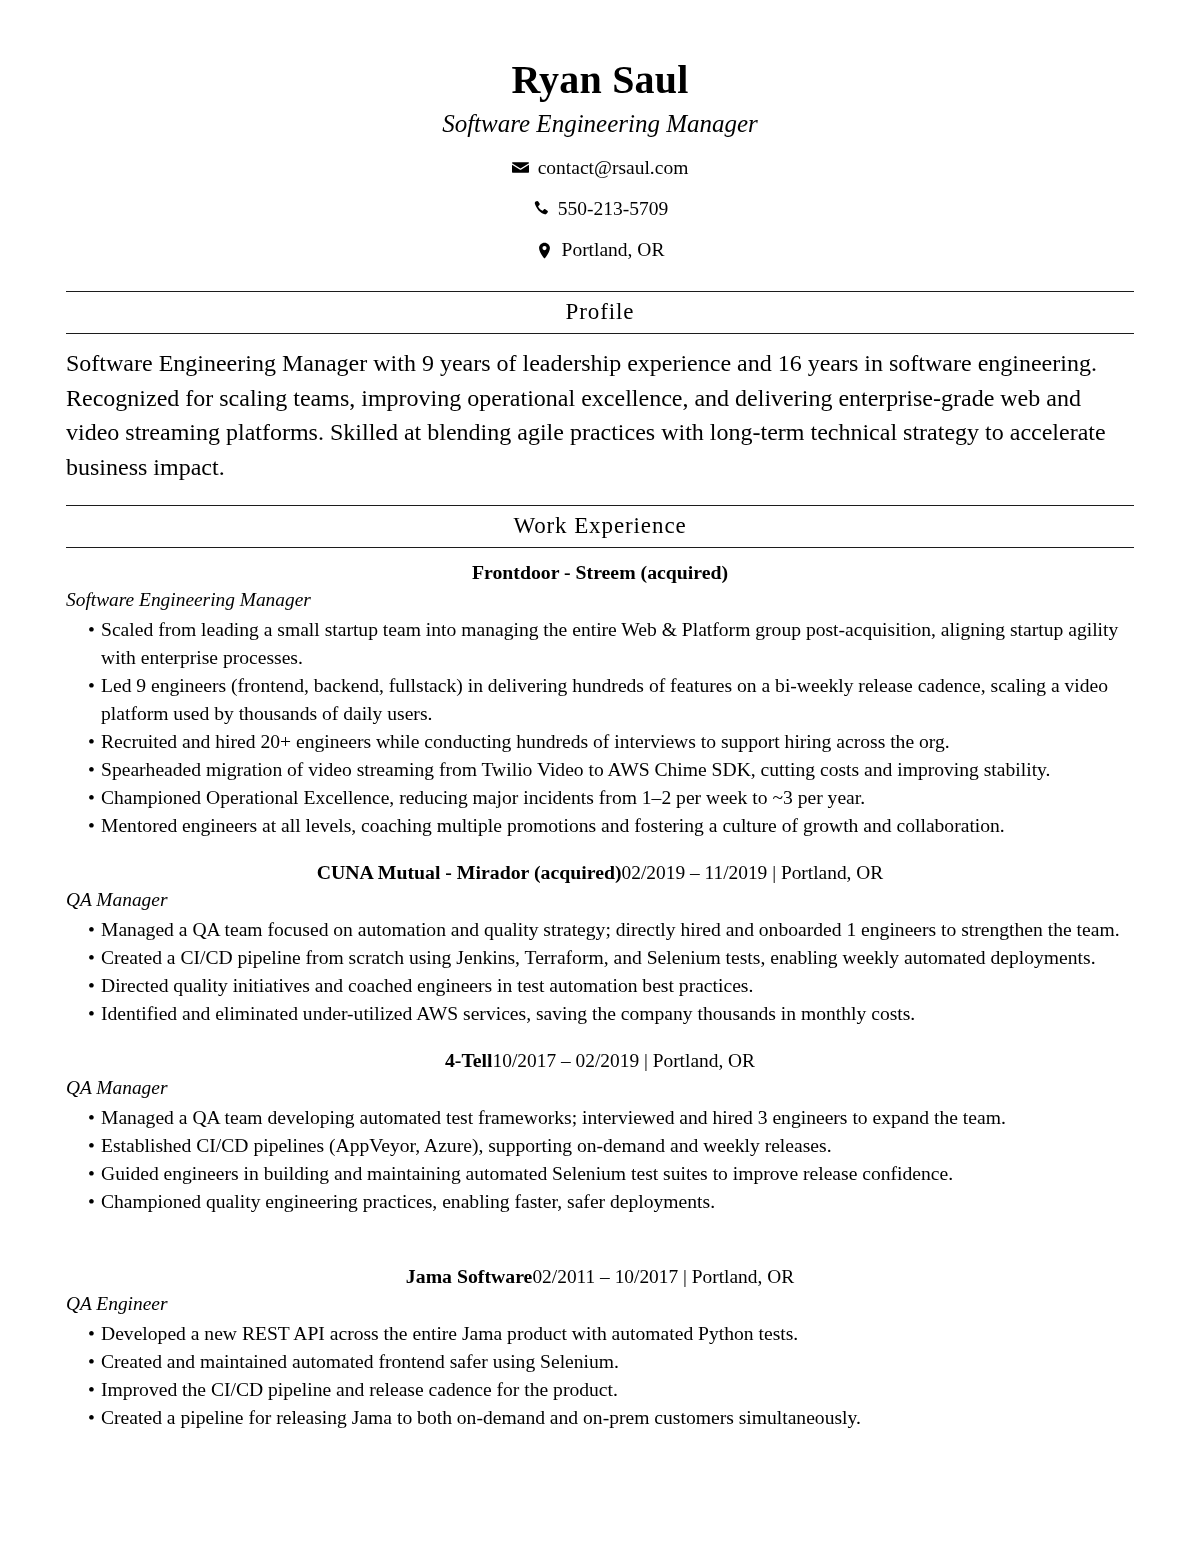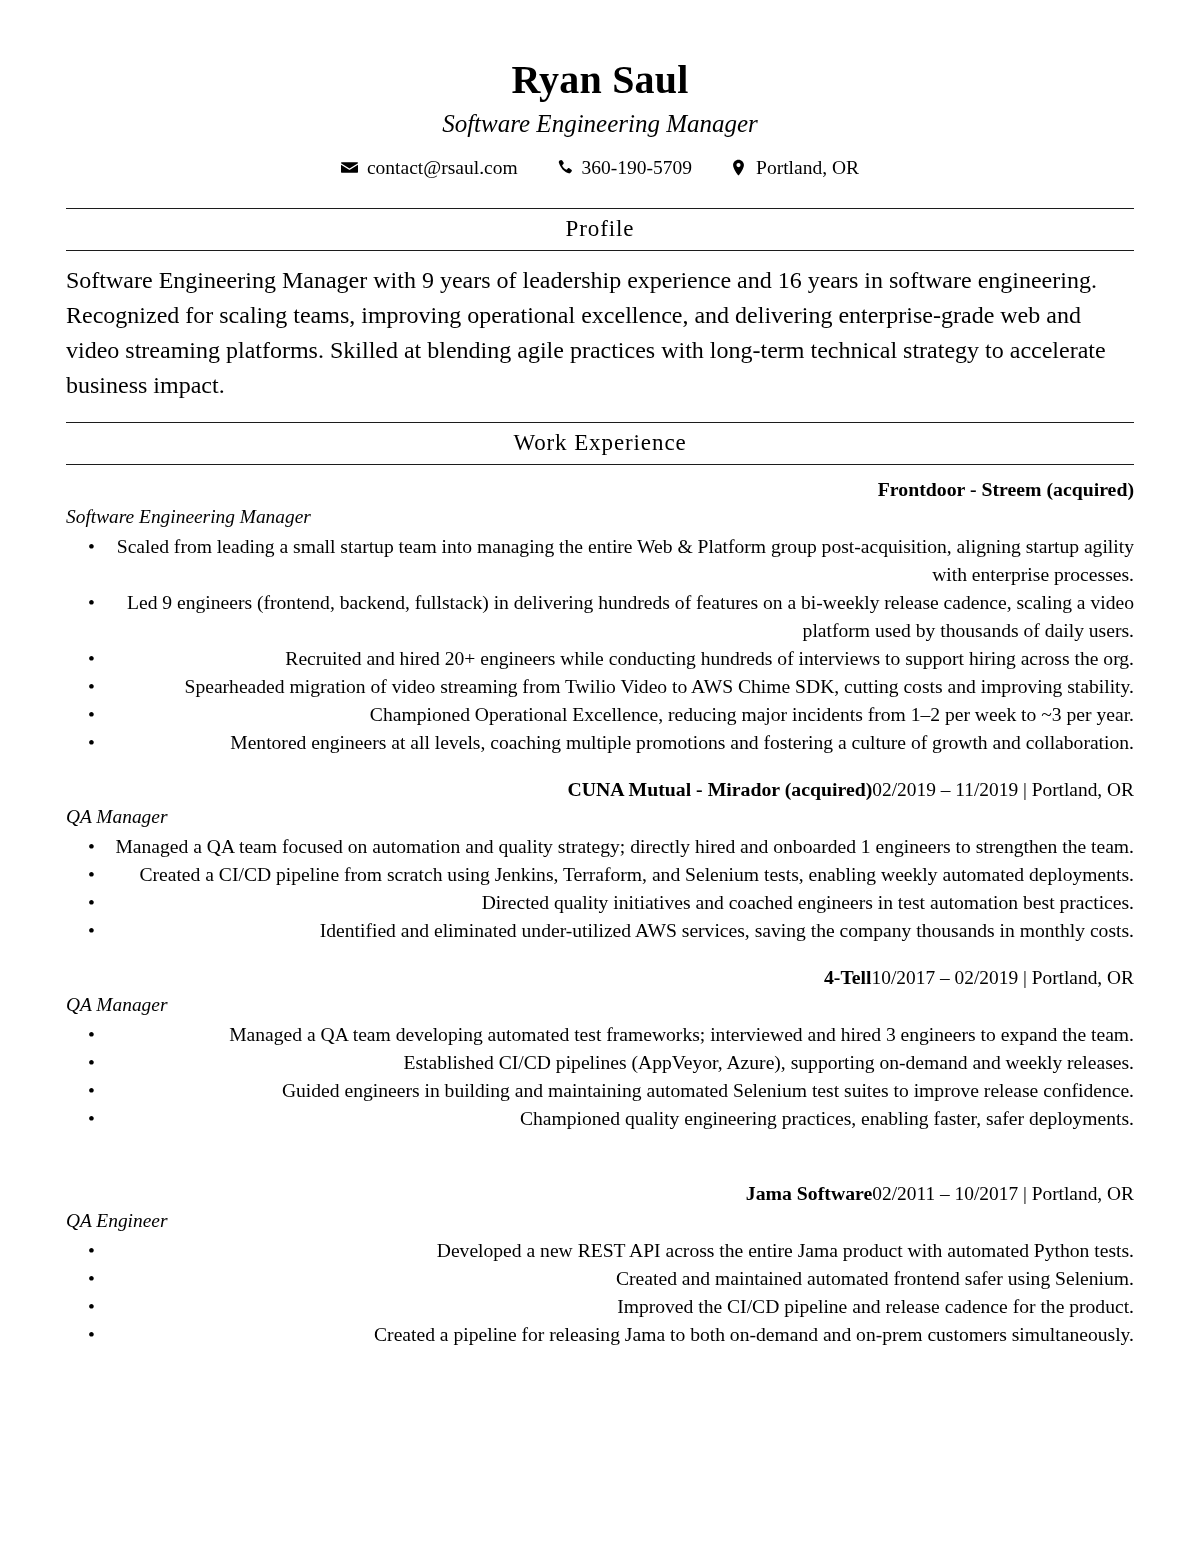--- a/index.html
+++ b/index.html
@@ -35,24 +35,25 @@
     font-size: 25px;
     font-style: italic;
     font-weight: normal;
     line-height: 1.2;
     margin: 0 0 16px 0;
   }
   .contact-row {
     display: flex;
     justify-content: center;
     align-items: center;
-    gap: 38px;
+    gap: 16px;
     font-size: 19.5px;
     line-height: 1.3;
     margin-bottom: 28px;
+    flex-direction: column;
   }
   .contact-item {
     display: inline-flex;
     align-items: center;
     gap: 9px;
     white-space: nowrap;
   }
   .contact-item .icon {
     display: inline-flex;
     align-items: center;
@@ -87,21 +88,21 @@
     line-height: 1.45;
     margin: 0;
     text-align: left;
   }
 
   
   .job { margin-bottom: 20px; }
   .job:last-child { margin-bottom: 0; margin-top: 48px; }
   .job-head {
     display: flex;
-    justify-content: flex-end;
+    justify-content: center;
     align-items: baseline;
   }
   .job-company {
     font-size: 19.8px;
     font-weight: bold;
     line-height: 1.3;
   }
   .job-meta {
     font-size: 19.4px;
     line-height: 1.3;
@@ -111,21 +112,20 @@
   .job-role {
     font-size: 19.4px;
     font-style: italic;
     line-height: 1.35;
     margin-top: 1px;
   }
   ul.bullets {
     list-style: none;
     margin: 3px 0 0 0;
     padding: 0;
-    text-align: right;
   }
   ul.bullets li {
     position: relative;
     padding-left: 35px;
     font-size: 19.6px;
     line-height: 1.43;
     margin: 0;
   }
   ul.bullets li::before {
     content: "\2022";
@@ -158,21 +158,21 @@
         </span>
         <span>contact@rsaul.com</span>
       </span>
 
       <span class="contact-item">
         <span class="icon">
           <svg viewBox="0 0 16 16" width="17" height="17" aria-hidden="true">
             <path fill="#000" d="M4.3 1.1c0.5-0.35 1.2-0.22 1.55 0.3l1.3 1.95c0.3 0.45 0.22 1.05-0.18 1.4l-0.95 0.83c-0.2 0.18-0.26 0.47-0.14 0.71 0.38 0.76 0.9 1.5 1.55 2.15 0.65 0.65 1.39 1.17 2.15 1.55 0.24 0.12 0.53 0.06 0.71-0.14l0.83-0.95c0.35-0.4 0.95-0.48 1.4-0.18l1.95 1.3c0.52 0.35 0.65 1.05 0.3 1.55l-0.86 1.22c-0.42 0.6-1.16 0.9-1.88 0.73-1.9-0.45-4.02-1.72-5.83-3.53C4.39 7.34 3.12 5.22 2.67 3.32 2.5 2.6 2.8 1.86 3.4 1.44L4.3 1.1z"></path>
           </svg>
         </span>
-        <span>360-190-5709</span>
+        <span>550-213-5709</span>
       </span>
 
       <span class="contact-item">
         <span class="icon">
           <svg viewBox="0 0 16 16" width="17" height="17" aria-hidden="true">
             <path fill="#000" d="M8 0.6c-2.82 0-5.1 2.28-5.1 5.1 0 3.6 4.3 9.08 4.49 9.31 0.31 0.39 0.92 0.39 1.23 0C8.8 14.78 13.1 9.3 13.1 5.7 13.1 2.88 10.82 0.6 8 0.6z"></path>
             <circle cx="8" cy="5.7" r="1.95" fill="#ffffff"></circle>
           </svg>
         </span>
         <span>Portland, OR</span>

